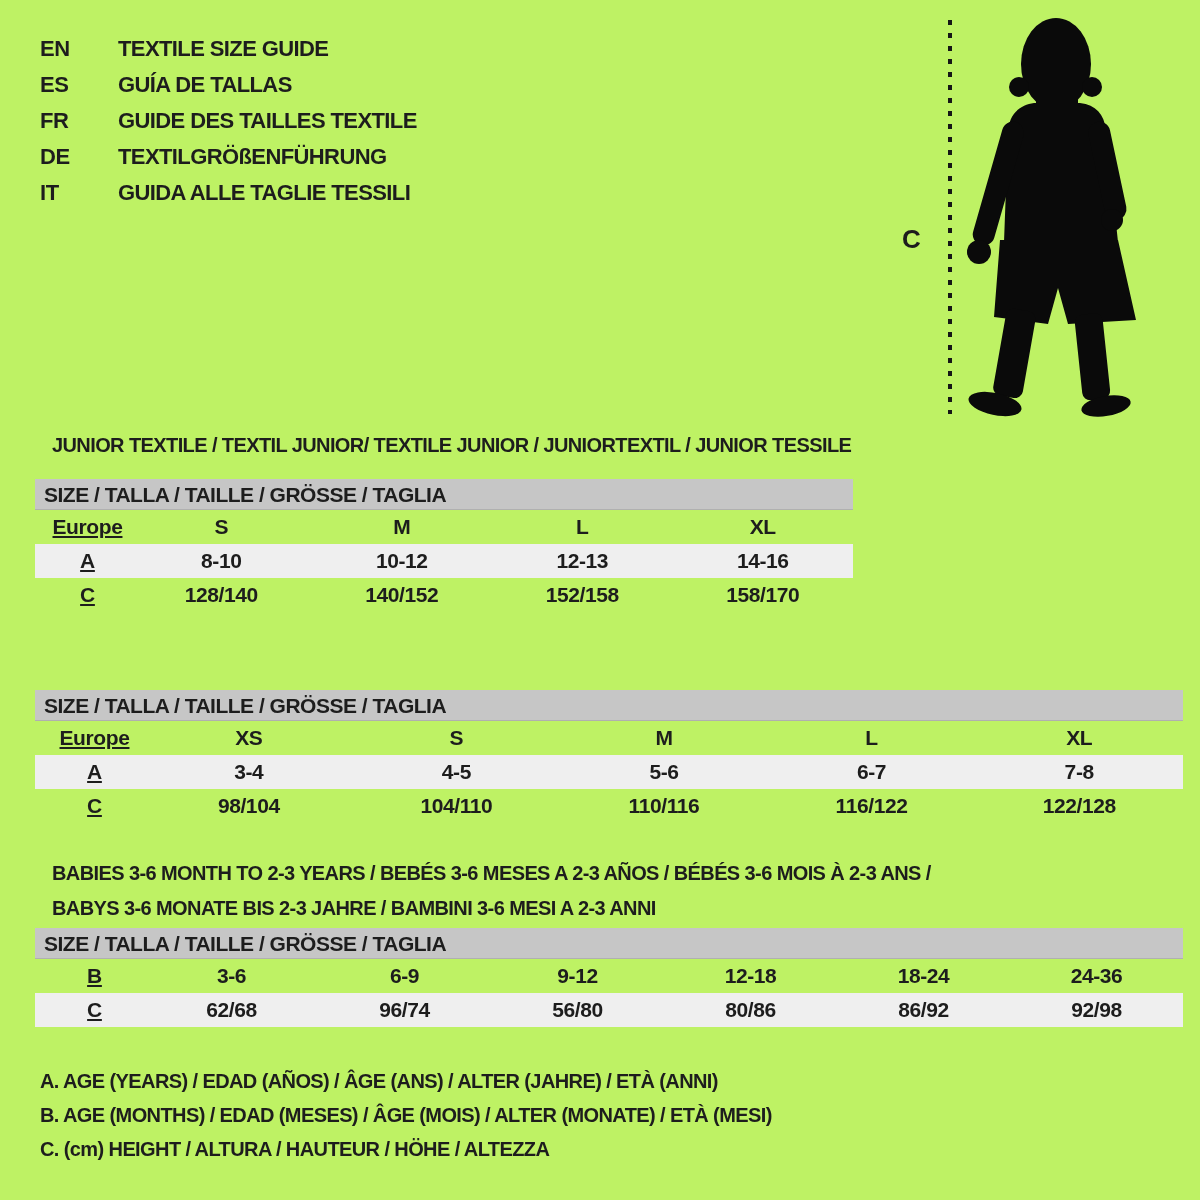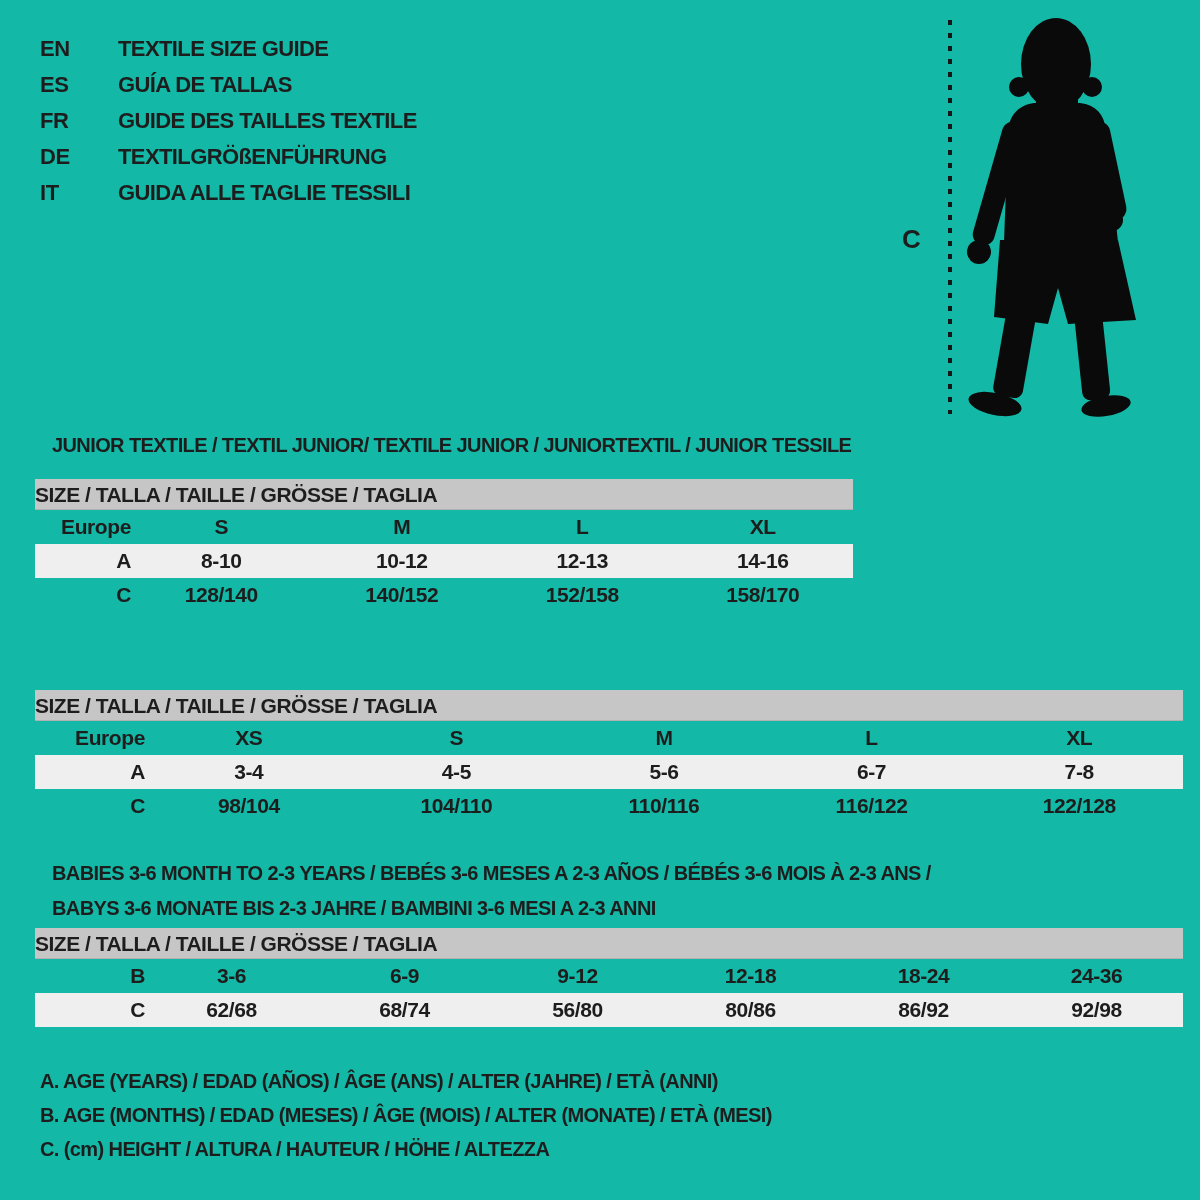--- a/index.html
+++ b/index.html
@@ -1,19 +1,19 @@
 <!DOCTYPE html>
 <html><head>
 <meta charset="utf-8">
 <style>
   * { margin:0; padding:0; box-sizing:border-box; }
   html,body { background:#ffffff; }
   .page {
     position:relative; width:1200px; height:1200px;
-    background:#14b8a6; overflow:hidden;
+    background:#bef264; overflow:hidden;
     font-family:"Liberation Sans", sans-serif;
     font-weight:700; color:#1d1d1d;
   }
   .cond { letter-spacing:-0.6px; }
 
   
   .lang-block { position:absolute; left:40px; top:31px; }
   .lang-row { display:flex; line-height:36px; font-size:22px; letter-spacing:-0.4px; }
   .lang-code { width:78px; }
 
@@ -22,26 +22,26 @@
 
   
   .sec-title { position:absolute; left:52px; font-size:20px; line-height:24px; }
   .two-line { line-height:35px;margin-top:9px; }
   .sub-a { font-size:13px; position:relative; top:4px; letter-spacing:0; }
 
   
   .tblock { position:absolute; left:35px; }
   .size-bar {
     background:#c6c6c6; height:31px; line-height:31px;
-    font-size:21px; letter-spacing:-0.5px;
+    padding-left:9px; font-size:21px; letter-spacing:-0.5px;
     border-bottom:1px solid #b0b0b0;
   }
   table { width:100%; border-collapse:collapse; table-layout:fixed; }
   td { height:34px; font-size:21px; text-align:center; letter-spacing:-0.4px; font-weight:700; }
-  td.lbl { text-align:right; padding-left:9px; }
+  td.lbl { text-align:center; padding-left:9px;text-decoration:underline; }
   tr.shade { background:#efefef; }
 
   
   .legend { position:absolute; left:40px; top:1064px; font-size:20px; line-height:34px; }
 </style>
 </head>
 <body>
 
 <div class="page">
 
@@ -200,21 +200,21 @@
         <td>3-6</td>
         <td>6-9</td>
         <td>9-12</td>
         <td>12-18</td>
         <td>18-24</td>
         <td>24-36</td>
       </tr>
       <tr class="shade">
         <td class="lbl">C</td>
         <td>62/68</td>
-        <td>68/74</td>
+        <td>96/74</td>
         <td>56/80</td>
         <td>80/86</td>
         <td>86/92</td>
         <td>92/98</td>
       </tr>
       </tbody>
     </table>
   </div>
 
   <div class="legend cond">

